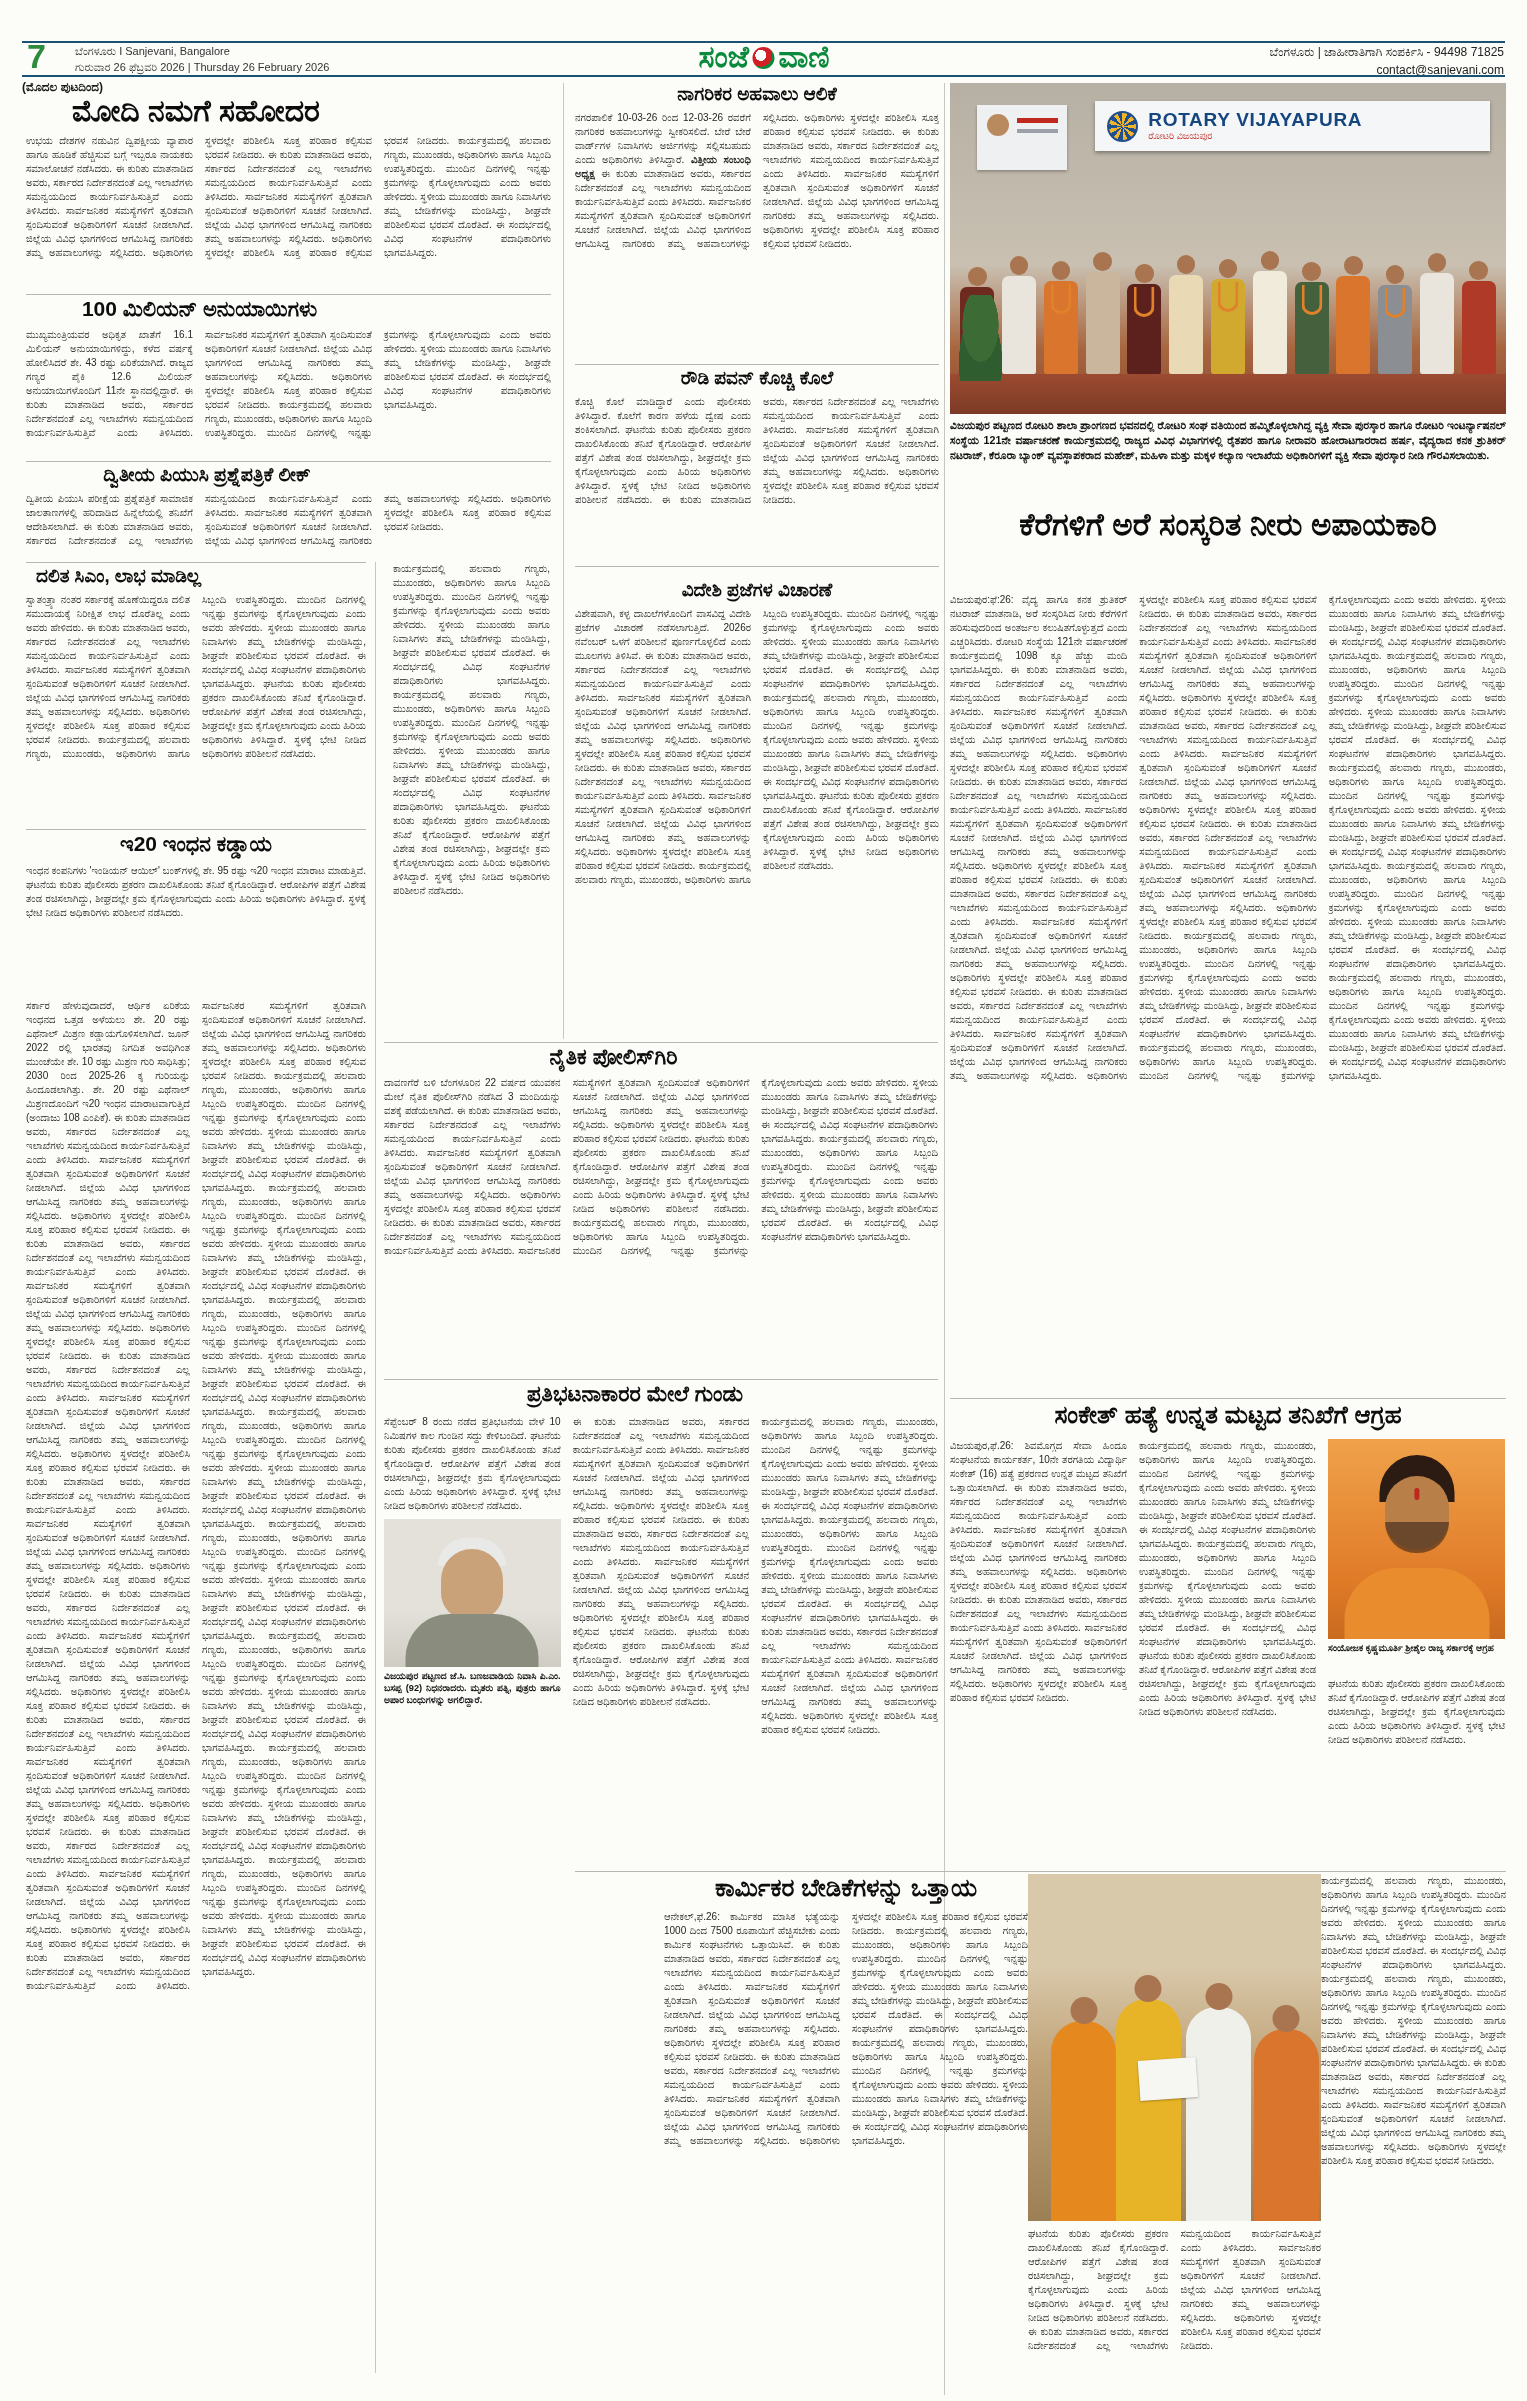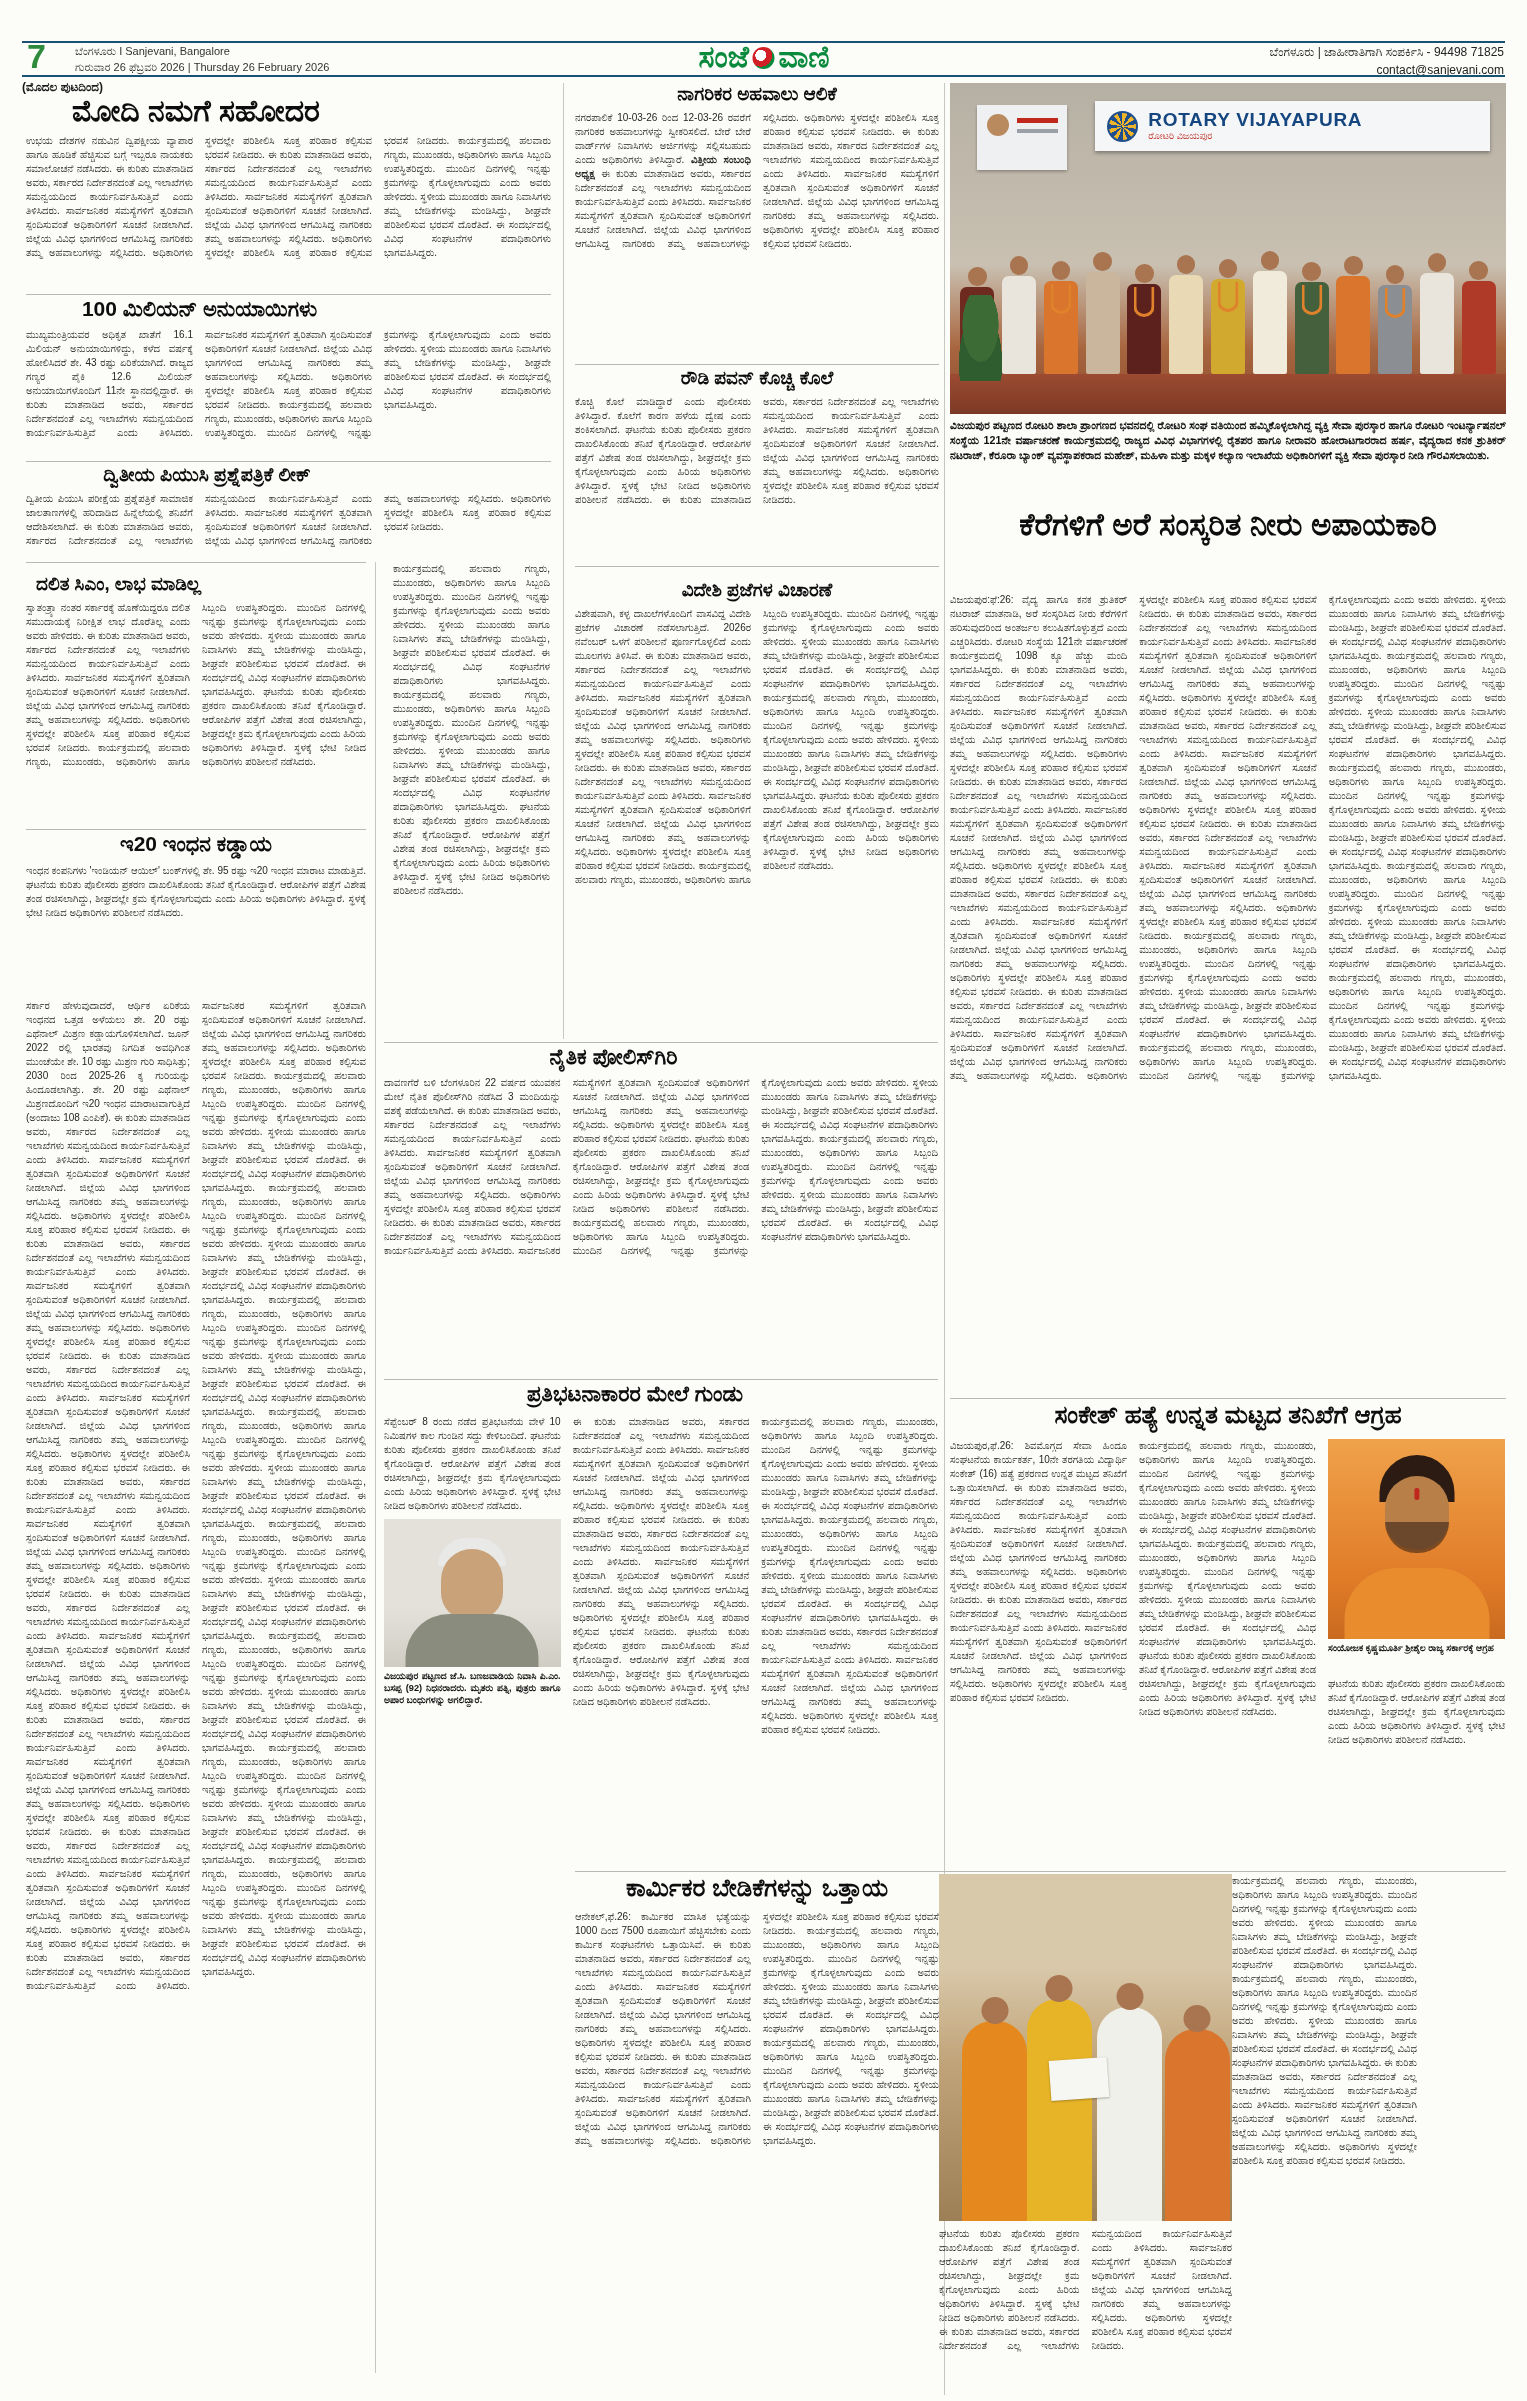--- a/index.html
+++ b/index.html
@@ -123,21 +123,21 @@
     </div>
   </section>
 
   <section class="article" style="left:393px;top:562px;width:157px;height:477px">
     <div class="bt" style="height:477px">
       <span>ಕಾರ್ಯಕ್ರಮದಲ್ಲಿ ಹಲವಾರು ಗಣ್ಯರು, ಮುಖಂಡರು, ಅಧಿಕಾರಿಗಳು ಹಾಗೂ ಸಿಬ್ಬಂದಿ ಉಪಸ್ಥಿತರಿದ್ದರು. ಮುಂದಿನ ದಿನಗಳಲ್ಲಿ ಇನ್ನಷ್ಟು ಕ್ರಮಗಳನ್ನು ಕೈಗೊಳ್ಳಲಾಗುವುದು ಎಂದು ಅವರು ಹೇಳಿದರು. ಸ್ಥಳೀಯ ಮುಖಂಡರು ಹಾಗೂ ನಿವಾಸಿಗಳು ತಮ್ಮ ಬೇಡಿಕೆಗಳನ್ನು ಮಂಡಿಸಿದ್ದು, ಶೀಘ್ರವೇ ಪರಿಶೀಲಿಸುವ ಭರವಸೆ ದೊರೆತಿದೆ. ಈ ಸಂದರ್ಭದಲ್ಲಿ ವಿವಿಧ ಸಂಘಟನೆಗಳ ಪದಾಧಿಕಾರಿಗಳು ಭಾಗವಹಿಸಿದ್ದರು. ಕಾರ್ಯಕ್ರಮದಲ್ಲಿ ಹಲವಾರು ಗಣ್ಯರು, ಮುಖಂಡರು, ಅಧಿಕಾರಿಗಳು ಹಾಗೂ ಸಿಬ್ಬಂದಿ ಉಪಸ್ಥಿತರಿದ್ದರು. ಮುಂದಿನ ದಿನಗಳಲ್ಲಿ ಇನ್ನಷ್ಟು ಕ್ರಮಗಳನ್ನು ಕೈಗೊಳ್ಳಲಾಗುವುದು ಎಂದು ಅವರು ಹೇಳಿದರು. ಸ್ಥಳೀಯ ಮುಖಂಡರು ಹಾಗೂ ನಿವಾಸಿಗಳು ತಮ್ಮ ಬೇಡಿಕೆಗಳನ್ನು ಮಂಡಿಸಿದ್ದು, ಶೀಘ್ರವೇ ಪರಿಶೀಲಿಸುವ ಭರವಸೆ ದೊರೆತಿದೆ. ಈ ಸಂದರ್ಭದಲ್ಲಿ ವಿವಿಧ ಸಂಘಟನೆಗಳ ಪದಾಧಿಕಾರಿಗಳು ಭಾಗವಹಿಸಿದ್ದರು. </span><span>ಘಟನೆಯ ಕುರಿತು ಪೊಲೀಸರು ಪ್ರಕರಣ ದಾಖಲಿಸಿಕೊಂಡು ತನಿಖೆ ಕೈಗೊಂಡಿದ್ದಾರೆ. ಆರೋಪಿಗಳ ಪತ್ತೆಗೆ ವಿಶೇಷ ತಂಡ ರಚಿಸಲಾಗಿದ್ದು, ಶೀಘ್ರದಲ್ಲೇ ಕ್ರಮ ಕೈಗೊಳ್ಳಲಾಗುವುದು ಎಂದು ಹಿರಿಯ ಅಧಿಕಾರಿಗಳು ತಿಳಿಸಿದ್ದಾರೆ. ಸ್ಥಳಕ್ಕೆ ಭೇಟಿ ನೀಡಿದ ಅಧಿಕಾರಿಗಳು ಪರಿಶೀಲನೆ ನಡೆಸಿದರು. </span>
     </div>
   </section>
 
   <section class="article sep" style="left:26px;top:562px;width:340px;height:263px">
-    <h2 class="hl" style="font-size:18.5px;width:185px;margin:8px auto 6px 0">ದಲಿತ ಸಿಎಂ, ಲಾಭ ಮಾಡಿಲ್ಲ</h2>
+    <h2 class="hl" style="font-size:18.5px;width:185px;margin:0 auto 6px 0">ದಲಿತ ಸಿಎಂ, ಲಾಭ ಮಾಡಿಲ್ಲ</h2>
     <div class="bt c2" style="height:219px">
       <span>ಸ್ವಾತಂತ್ರ್ಯಾ ನಂತರ ಸರ್ಕಾರಕ್ಕೆ ಹೊಣೆಯಿದ್ದರೂ ದಲಿತ ಸಮುದಾಯಕ್ಕೆ ನಿರೀಕ್ಷಿತ ಲಾಭ ದೊರೆತಿಲ್ಲ ಎಂದು ಅವರು ಹೇಳಿದರು. </span><span>ಈ ಕುರಿತು ಮಾತನಾಡಿದ ಅವರು, ಸರ್ಕಾರದ ನಿರ್ದೇಶನದಂತೆ ಎಲ್ಲ ಇಲಾಖೆಗಳು ಸಮನ್ವಯದಿಂದ ಕಾರ್ಯನಿರ್ವಹಿಸುತ್ತಿವೆ ಎಂದು ತಿಳಿಸಿದರು. ಸಾರ್ವಜನಿಕರ ಸಮಸ್ಯೆಗಳಿಗೆ ತ್ವರಿತವಾಗಿ ಸ್ಪಂದಿಸುವಂತೆ ಅಧಿಕಾರಿಗಳಿಗೆ ಸೂಚನೆ ನೀಡಲಾಗಿದೆ. ಜಿಲ್ಲೆಯ ವಿವಿಧ ಭಾಗಗಳಿಂದ ಆಗಮಿಸಿದ್ದ ನಾಗರಿಕರು ತಮ್ಮ ಅಹವಾಲುಗಳನ್ನು ಸಲ್ಲಿಸಿದರು. ಅಧಿಕಾರಿಗಳು ಸ್ಥಳದಲ್ಲೇ ಪರಿಶೀಲಿಸಿ ಸೂಕ್ತ ಪರಿಹಾರ ಕಲ್ಪಿಸುವ ಭರವಸೆ ನೀಡಿದರು. </span><span>ಕಾರ್ಯಕ್ರಮದಲ್ಲಿ ಹಲವಾರು ಗಣ್ಯರು, ಮುಖಂಡರು, ಅಧಿಕಾರಿಗಳು ಹಾಗೂ ಸಿಬ್ಬಂದಿ ಉಪಸ್ಥಿತರಿದ್ದರು. ಮುಂದಿನ ದಿನಗಳಲ್ಲಿ ಇನ್ನಷ್ಟು ಕ್ರಮಗಳನ್ನು ಕೈಗೊಳ್ಳಲಾಗುವುದು ಎಂದು ಅವರು ಹೇಳಿದರು. ಸ್ಥಳೀಯ ಮುಖಂಡರು ಹಾಗೂ ನಿವಾಸಿಗಳು ತಮ್ಮ ಬೇಡಿಕೆಗಳನ್ನು ಮಂಡಿಸಿದ್ದು, ಶೀಘ್ರವೇ ಪರಿಶೀಲಿಸುವ ಭರವಸೆ ದೊರೆತಿದೆ. ಈ ಸಂದರ್ಭದಲ್ಲಿ ವಿವಿಧ ಸಂಘಟನೆಗಳ ಪದಾಧಿಕಾರಿಗಳು ಭಾಗವಹಿಸಿದ್ದರು. </span><span>ಘಟನೆಯ ಕುರಿತು ಪೊಲೀಸರು ಪ್ರಕರಣ ದಾಖಲಿಸಿಕೊಂಡು ತನಿಖೆ ಕೈಗೊಂಡಿದ್ದಾರೆ. ಆರೋಪಿಗಳ ಪತ್ತೆಗೆ ವಿಶೇಷ ತಂಡ ರಚಿಸಲಾಗಿದ್ದು, ಶೀಘ್ರದಲ್ಲೇ ಕ್ರಮ ಕೈಗೊಳ್ಳಲಾಗುವುದು ಎಂದು ಹಿರಿಯ ಅಧಿಕಾರಿಗಳು ತಿಳಿಸಿದ್ದಾರೆ. ಸ್ಥಳಕ್ಕೆ ಭೇಟಿ ನೀಡಿದ ಅಧಿಕಾರಿಗಳು ಪರಿಶೀಲನೆ ನಡೆಸಿದರು. </span>
     </div>
   </section>
 
   <section class="article sep" style="left:26px;top:829px;width:340px;height:1545px">
     <h2 class="hl" style="font-size:21px;margin:0 0 7.4px 0">ಇ20 ಇಂಧನ ಕಡ್ಡಾಯ</h2>
     <div class="bt" style="height:130px">
       <span>ಇಂಧನ ಕಂಪನಿಗಳು 'ಇಂಡಿಯನ್ ಆಯಿಲ್' ಬಂಕ್‌ಗಳಲ್ಲಿ ಶೇ. 95 ರಷ್ಟು ಇ20 ಇಂಧನ ಮಾರಾಟ ಮಾಡುತ್ತಿವೆ. </span><span>ಘಟನೆಯ ಕುರಿತು ಪೊಲೀಸರು ಪ್ರಕರಣ ದಾಖಲಿಸಿಕೊಂಡು ತನಿಖೆ ಕೈಗೊಂಡಿದ್ದಾರೆ. ಆರೋಪಿಗಳ ಪತ್ತೆಗೆ ವಿಶೇಷ ತಂಡ ರಚಿಸಲಾಗಿದ್ದು, ಶೀಘ್ರದಲ್ಲೇ ಕ್ರಮ ಕೈಗೊಳ್ಳಲಾಗುವುದು ಎಂದು ಹಿರಿಯ ಅಧಿಕಾರಿಗಳು ತಿಳಿಸಿದ್ದಾರೆ. ಸ್ಥಳಕ್ಕೆ ಭೇಟಿ ನೀಡಿದ ಅಧಿಕಾರಿಗಳು ಪರಿಶೀಲನೆ ನಡೆಸಿದರು. </span>
     </div>
@@ -302,21 +302,21 @@
           <figcaption class="capsm" style="margin-top:3px;height:35px">ಸಂಯೋಜಕ ಕೃಷ್ಣಮೂರ್ತಿ ಶ್ರೀಶೈಲ ರಾಜ್ಯ ಸರ್ಕಾರಕ್ಕೆ ಆಗ್ರಹ</figcaption>
         </figure>
         <div class="bt" style="height:133px;overflow:hidden">
           <span>ಘಟನೆಯ ಕುರಿತು ಪೊಲೀಸರು ಪ್ರಕರಣ ದಾಖಲಿಸಿಕೊಂಡು ತನಿಖೆ ಕೈಗೊಂಡಿದ್ದಾರೆ. ಆರೋಪಿಗಳ ಪತ್ತೆಗೆ ವಿಶೇಷ ತಂಡ ರಚಿಸಲಾಗಿದ್ದು, ಶೀಘ್ರದಲ್ಲೇ ಕ್ರಮ ಕೈಗೊಳ್ಳಲಾಗುವುದು ಎಂದು ಹಿರಿಯ ಅಧಿಕಾರಿಗಳು ತಿಳಿಸಿದ್ದಾರೆ. ಸ್ಥಳಕ್ಕೆ ಭೇಟಿ ನೀಡಿದ ಅಧಿಕಾರಿಗಳು ಪರಿಶೀಲನೆ ನಡೆಸಿದರು. </span>
         </div>
       </div>
     </div>
   </section>
 
   <section class="article sep" style="left:575px;top:1871px;width:931px;height:522px">
-    <div style="display:flex;justify-content:flex-start;height:513px">
+    <div style="display:flex;justify-content:flex-end;height:513px">
       <div style="width:364px">
         <h2 class="hl" style="font-size:24.4px;margin:0 0 7.4px 0">ಕಾರ್ಮಿಕರ ಬೇಡಿಕೆಗಳನ್ನು ಒತ್ತಾಯ</h2>
         <div class="bt c2" style="height:438px">
           <span>ಆನೇಕಲ್,ಫೆ.26: ಕಾರ್ಮಿಕರ ಮಾಸಿಕ ಭತ್ಯೆಯನ್ನು 1000 ದಿಂದ 7500 ರೂಪಾಯಿಗೆ ಹೆಚ್ಚಿಸಬೇಕು ಎಂದು ಕಾರ್ಮಿಕ ಸಂಘಟನೆಗಳು ಒತ್ತಾಯಿಸಿವೆ. </span><span>ಈ ಕುರಿತು ಮಾತನಾಡಿದ ಅವರು, ಸರ್ಕಾರದ ನಿರ್ದೇಶನದಂತೆ ಎಲ್ಲ ಇಲಾಖೆಗಳು ಸಮನ್ವಯದಿಂದ ಕಾರ್ಯನಿರ್ವಹಿಸುತ್ತಿವೆ ಎಂದು ತಿಳಿಸಿದರು. ಸಾರ್ವಜನಿಕರ ಸಮಸ್ಯೆಗಳಿಗೆ ತ್ವರಿತವಾಗಿ ಸ್ಪಂದಿಸುವಂತೆ ಅಧಿಕಾರಿಗಳಿಗೆ ಸೂಚನೆ ನೀಡಲಾಗಿದೆ. ಜಿಲ್ಲೆಯ ವಿವಿಧ ಭಾಗಗಳಿಂದ ಆಗಮಿಸಿದ್ದ ನಾಗರಿಕರು ತಮ್ಮ ಅಹವಾಲುಗಳನ್ನು ಸಲ್ಲಿಸಿದರು. ಅಧಿಕಾರಿಗಳು ಸ್ಥಳದಲ್ಲೇ ಪರಿಶೀಲಿಸಿ ಸೂಕ್ತ ಪರಿಹಾರ ಕಲ್ಪಿಸುವ ಭರವಸೆ ನೀಡಿದರು. ಈ ಕುರಿತು ಮಾತನಾಡಿದ ಅವರು, ಸರ್ಕಾರದ ನಿರ್ದೇಶನದಂತೆ ಎಲ್ಲ ಇಲಾಖೆಗಳು ಸಮನ್ವಯದಿಂದ ಕಾರ್ಯನಿರ್ವಹಿಸುತ್ತಿವೆ ಎಂದು ತಿಳಿಸಿದರು. ಸಾರ್ವಜನಿಕರ ಸಮಸ್ಯೆಗಳಿಗೆ ತ್ವರಿತವಾಗಿ ಸ್ಪಂದಿಸುವಂತೆ ಅಧಿಕಾರಿಗಳಿಗೆ ಸೂಚನೆ ನೀಡಲಾಗಿದೆ. ಜಿಲ್ಲೆಯ ವಿವಿಧ ಭಾಗಗಳಿಂದ ಆಗಮಿಸಿದ್ದ ನಾಗರಿಕರು ತಮ್ಮ ಅಹವಾಲುಗಳನ್ನು ಸಲ್ಲಿಸಿದರು. ಅಧಿಕಾರಿಗಳು ಸ್ಥಳದಲ್ಲೇ ಪರಿಶೀಲಿಸಿ ಸೂಕ್ತ ಪರಿಹಾರ ಕಲ್ಪಿಸುವ ಭರವಸೆ ನೀಡಿದರು. </span><span>ಕಾರ್ಯಕ್ರಮದಲ್ಲಿ ಹಲವಾರು ಗಣ್ಯರು, ಮುಖಂಡರು, ಅಧಿಕಾರಿಗಳು ಹಾಗೂ ಸಿಬ್ಬಂದಿ ಉಪಸ್ಥಿತರಿದ್ದರು. ಮುಂದಿನ ದಿನಗಳಲ್ಲಿ ಇನ್ನಷ್ಟು ಕ್ರಮಗಳನ್ನು ಕೈಗೊಳ್ಳಲಾಗುವುದು ಎಂದು ಅವರು ಹೇಳಿದರು. ಸ್ಥಳೀಯ ಮುಖಂಡರು ಹಾಗೂ ನಿವಾಸಿಗಳು ತಮ್ಮ ಬೇಡಿಕೆಗಳನ್ನು ಮಂಡಿಸಿದ್ದು, ಶೀಘ್ರವೇ ಪರಿಶೀಲಿಸುವ ಭರವಸೆ ದೊರೆತಿದೆ. ಈ ಸಂದರ್ಭದಲ್ಲಿ ವಿವಿಧ ಸಂಘಟನೆಗಳ ಪದಾಧಿಕಾರಿಗಳು ಭಾಗವಹಿಸಿದ್ದರು. ಕಾರ್ಯಕ್ರಮದಲ್ಲಿ ಹಲವಾರು ಗಣ್ಯರು, ಮುಖಂಡರು, ಅಧಿಕಾರಿಗಳು ಹಾಗೂ ಸಿಬ್ಬಂದಿ ಉಪಸ್ಥಿತರಿದ್ದರು. ಮುಂದಿನ ದಿನಗಳಲ್ಲಿ ಇನ್ನಷ್ಟು ಕ್ರಮಗಳನ್ನು ಕೈಗೊಳ್ಳಲಾಗುವುದು ಎಂದು ಅವರು ಹೇಳಿದರು. ಸ್ಥಳೀಯ ಮುಖಂಡರು ಹಾಗೂ ನಿವಾಸಿಗಳು ತಮ್ಮ ಬೇಡಿಕೆಗಳನ್ನು ಮಂಡಿಸಿದ್ದು, ಶೀಘ್ರವೇ ಪರಿಶೀಲಿಸುವ ಭರವಸೆ ದೊರೆತಿದೆ. ಈ ಸಂದರ್ಭದಲ್ಲಿ ವಿವಿಧ ಸಂಘಟನೆಗಳ ಪದಾಧಿಕಾರಿಗಳು ಭಾಗವಹಿಸಿದ್ದರು. </span>
         </div>
       </div>
       <div style="width:293px">
         <figure class="wk-photo">
           <div class="wp" style="left:8%;height:200px;background:#e5891f">
               <i class="wh"></i>

